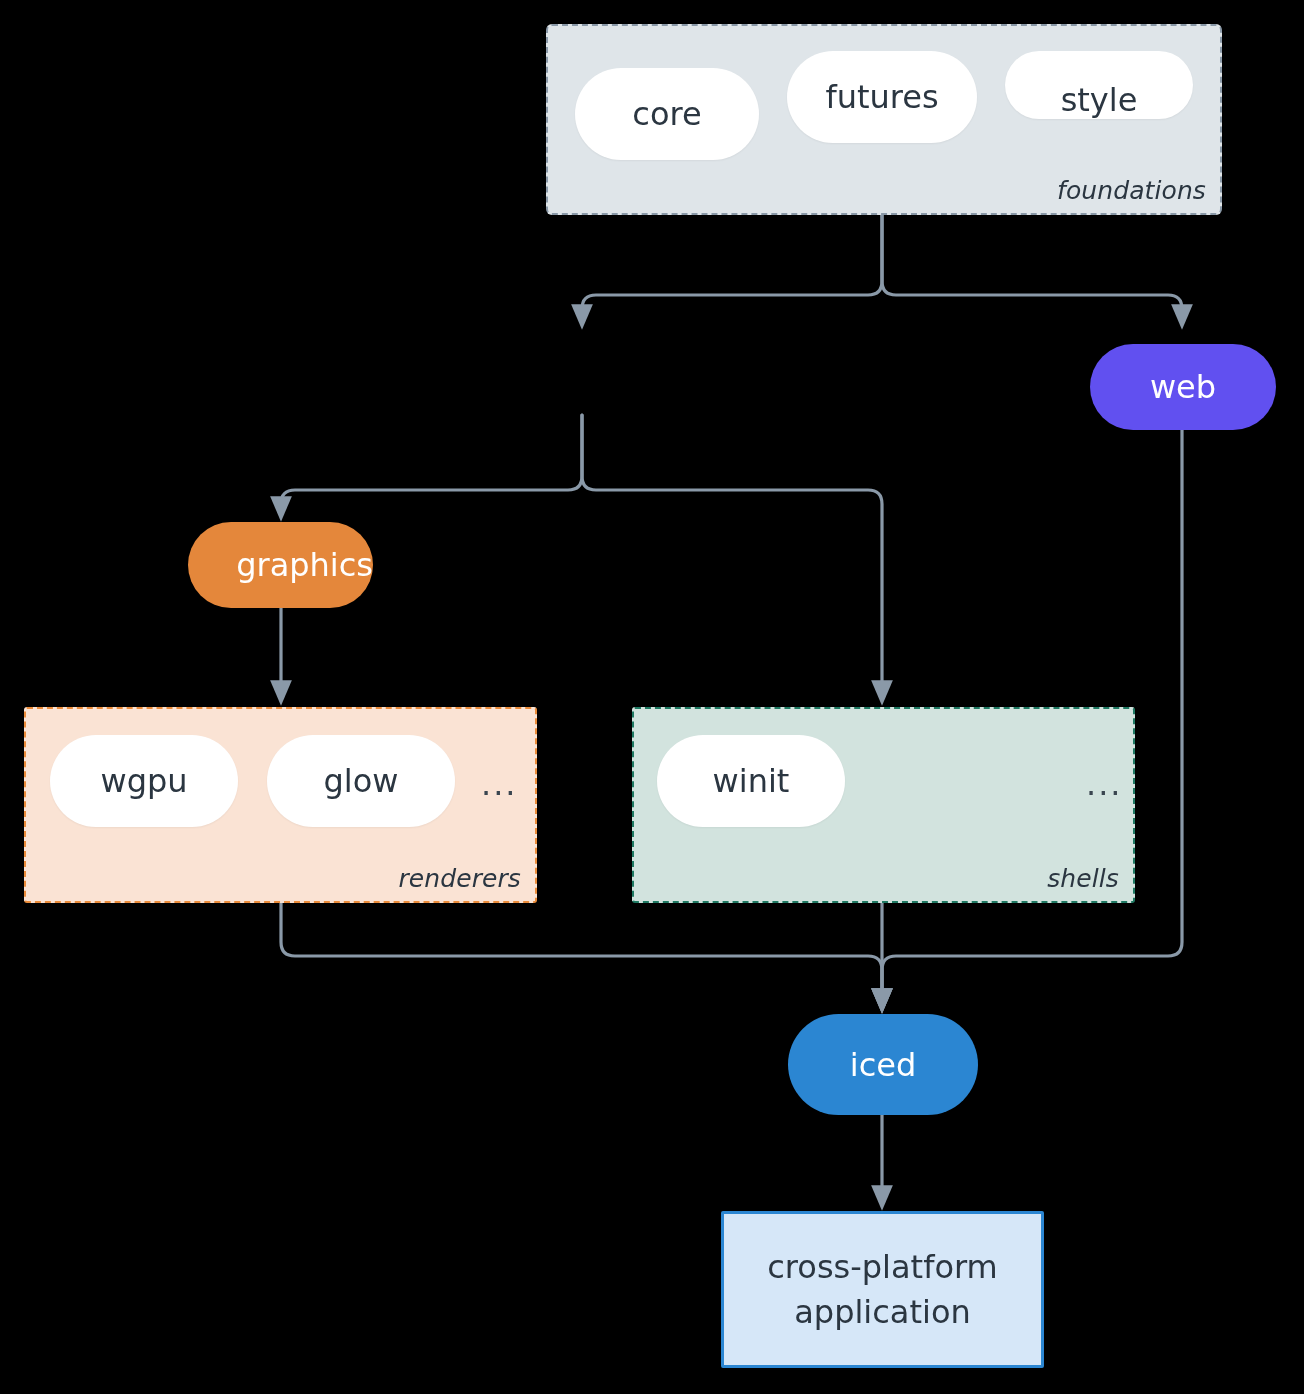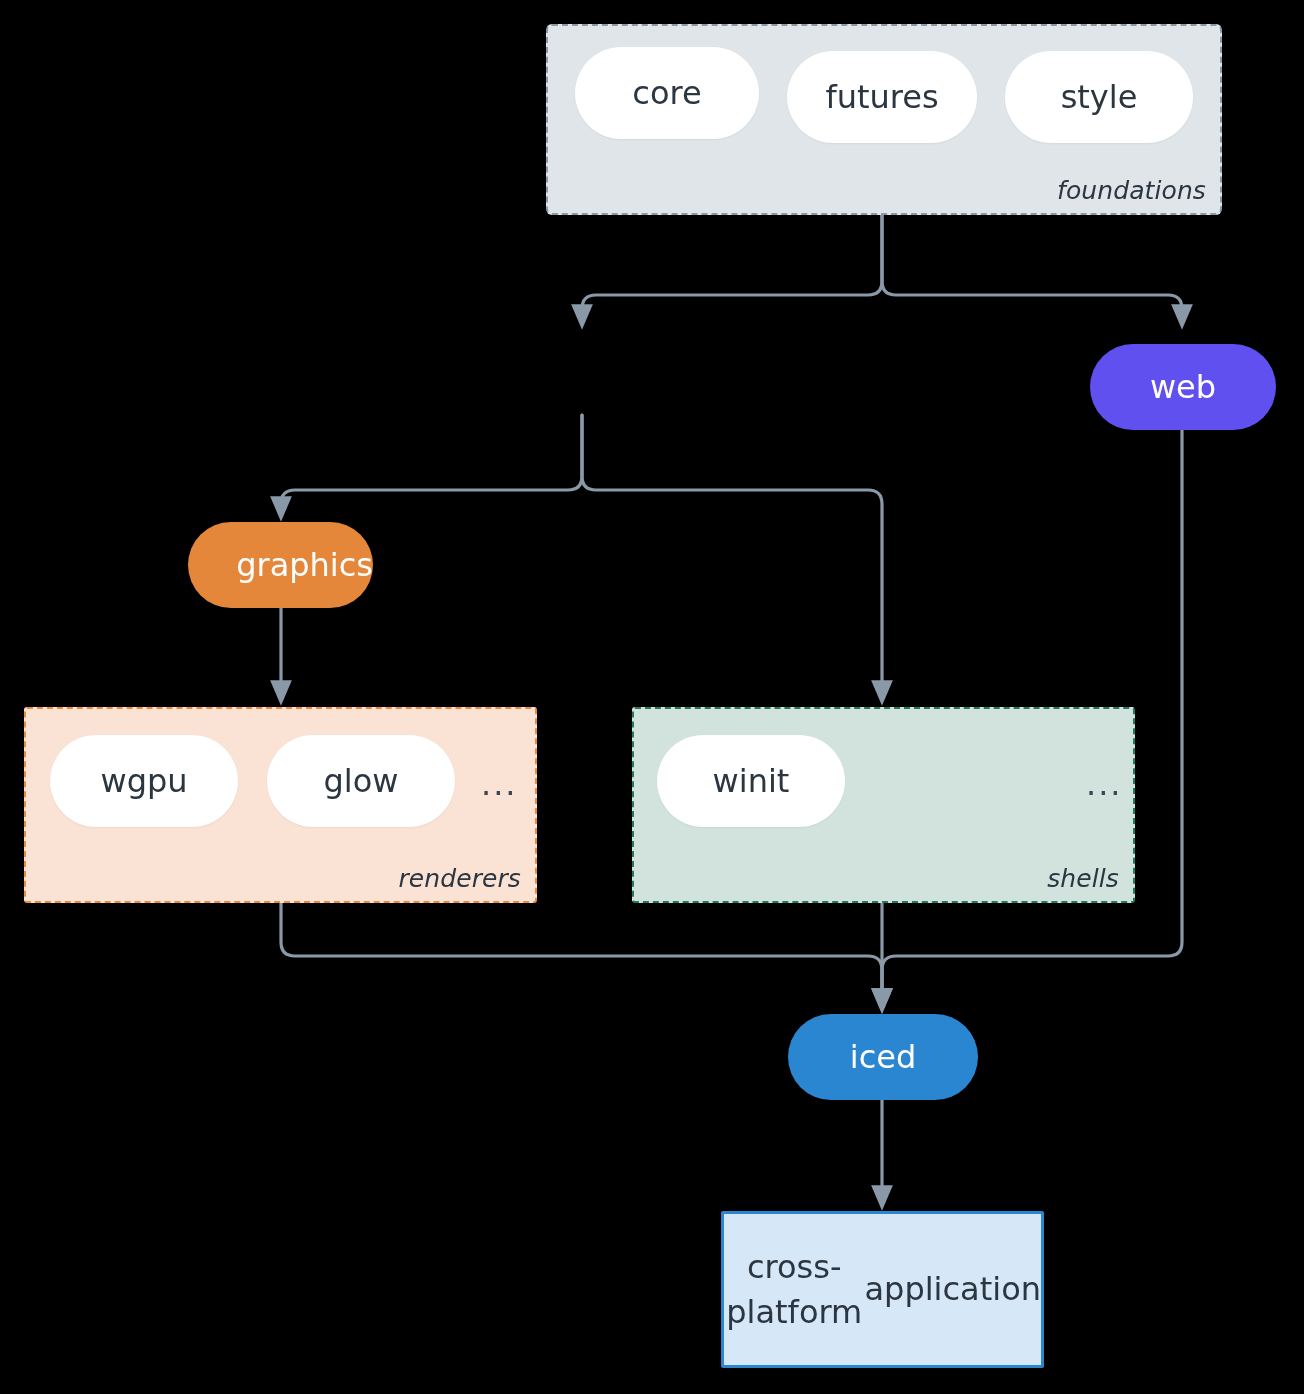--- a/index.html
+++ b/index.html
@@ -91,20 +91,21 @@
     font-size: 32px;
   }
   
   .rect-lightblue {
     background: #d6e7f8;
     border: 3px solid #2b86d2;
     border-radius: 2px;
     color: #2b3641;
     font-size: 32px;
     line-height: 1.38;
+    flex-direction: column;
   }
   .ellipsis {
     position: absolute;
     color: #3a4650;
     font-size: 32px;
     letter-spacing: 2px;
     z-index: 2;
     line-height: 1;
   }
 </style>
@@ -138,27 +139,27 @@
       <path d="M1182,415 L1182,942 Q1182,956 1168,956 L896,956 Q882,956 882,970 L882,1008" marker-end="url(#arrow)"></path>
 
       <path d="M882,1100 L882,1205" marker-end="url(#arrow)"></path>
     </g>
   </svg>
 
   <div class="cluster cluster-foundations" style="left:546px; top:24px; width:676px; height:191px; border-radius:6px;">
     <span class="cluster-label">foundations</span>
   </div>
 
-  <div class="node pill-white" style="left:575px; top:47px; width:184px; height:92px;">
+  <div class="node pill-white" style="left:575px; top:68px; width:184px; height:92px;">
     <span>core</span>
   </div>
   <div class="node pill-white" style="left:787px; top:51px; width:190px; height:92px;">
     <span>futures</span>
   </div>
-  <div class="node pill-white" style="left:1005px; top:51px; width:188px; height:92px;">
+  <div class="node pill-white" style="left:1005px; top:51px; width:188px; height:68px;align-items:flex-end;">
     <span>style</span>
   </div>
 
 
   <div class="node pill-purple" style="left:1090px; top:344px; width:186px; height:86px;">
     <span>web</span>
   </div>
 
   <div class="node pill-orange" style="left:188px; top:522px; width:185px; height:86px;">
     <span>graphics</span>
@@ -178,21 +179,21 @@
 
   <div class="cluster cluster-shells" style="left:632px; top:707px; width:503px; height:196px; border-radius:3px;">
     <span class="cluster-label">shells</span>
   </div>
 
   <div class="node pill-white" style="left:657px; top:735px; width:188px; height:92px;">
     <span>winit</span>
   </div>
   <span class="ellipsis" style="left:1086px; top:768px;">...</span>
 
-  <div class="node pill-blue" style="left:788px; top:1014px; width:190px; height:86px;">
+  <div class="node pill-blue" style="left:788px; top:1014px; width:190px; height:101px;">
     <span>iced</span>
   </div>
 
   <div class="node rect-lightblue" style="left:721px; top:1211px; width:323px; height:157px;">
     <span>cross-platform</span>
     <span>application</span>
   </div>
 
 </div>
 

